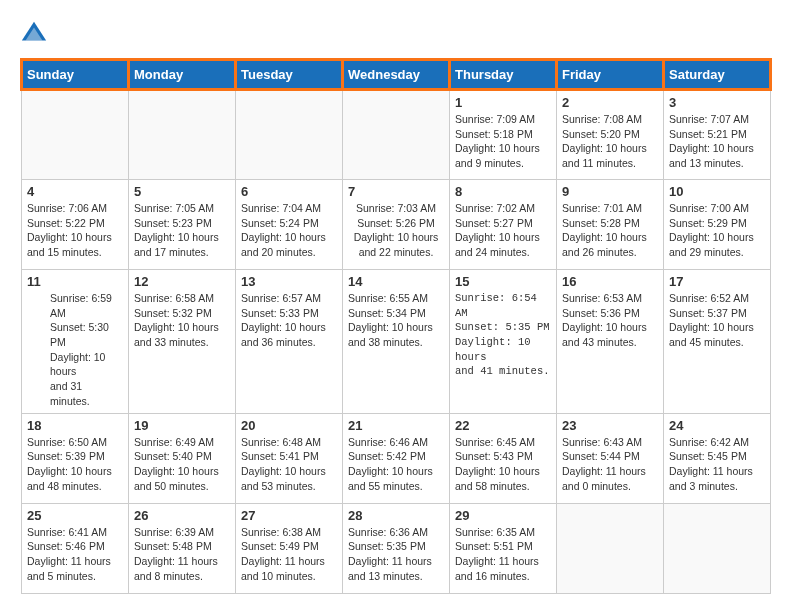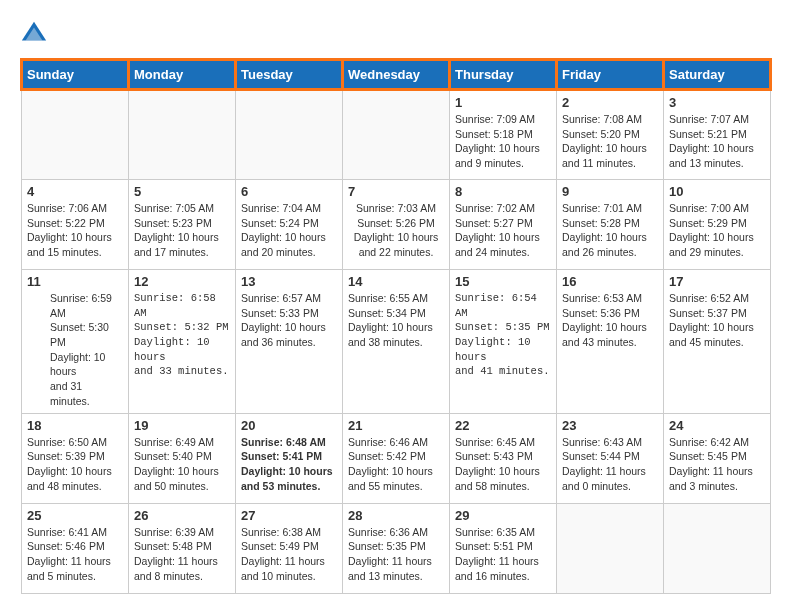--- a/index.html
+++ b/index.html
@@ -204,21 +204,21 @@
       <tr>
         <td>
           <span class="day-num">11</span>
           <div class="day-detail" style="white-space: pre-line; margin-left: 23px;">Sunrise: 6:59 AM
 Sunset: 5:30 PM
 Daylight: 10 hours
 and 31 minutes.</div>
         </td>
         <td>
           <span class="day-num">12</span>
-          <div class="day-detail" style="white-space: pre-line; font-family: Liberation Mono, monospace;">Sunrise: 6:58 AM
+          <div class="day-detail" style="white-space: pre-line;">Sunrise: 6:58 AM
 Sunset: 5:32 PM
 Daylight: 10 hours
 and 33 minutes.</div>
         </td>
         <td>
           <span class="day-num">13</span>
           <div class="day-detail" style="white-space: pre-line;">Sunrise: 6:57 AM
 Sunset: 5:33 PM
 Daylight: 10 hours
 and 36 minutes.</div>
@@ -262,21 +262,21 @@
         </td>
         <td>
           <span class="day-num">19</span>
           <div class="day-detail" style="white-space: pre-line;">Sunrise: 6:49 AM
 Sunset: 5:40 PM
 Daylight: 10 hours
 and 50 minutes.</div>
         </td>
         <td>
           <span class="day-num">20</span>
-          <div class="day-detail" style="white-space: pre-line; font-weight: bold;">Sunrise: 6:48 AM
+          <div class="day-detail" style="white-space: pre-line;">Sunrise: 6:48 AM
 Sunset: 5:41 PM
 Daylight: 10 hours
 and 53 minutes.</div>
         </td>
         <td>
           <span class="day-num">21</span>
           <div class="day-detail" style="white-space: pre-line;">Sunrise: 6:46 AM
 Sunset: 5:42 PM
 Daylight: 10 hours
 and 55 minutes.</div>

